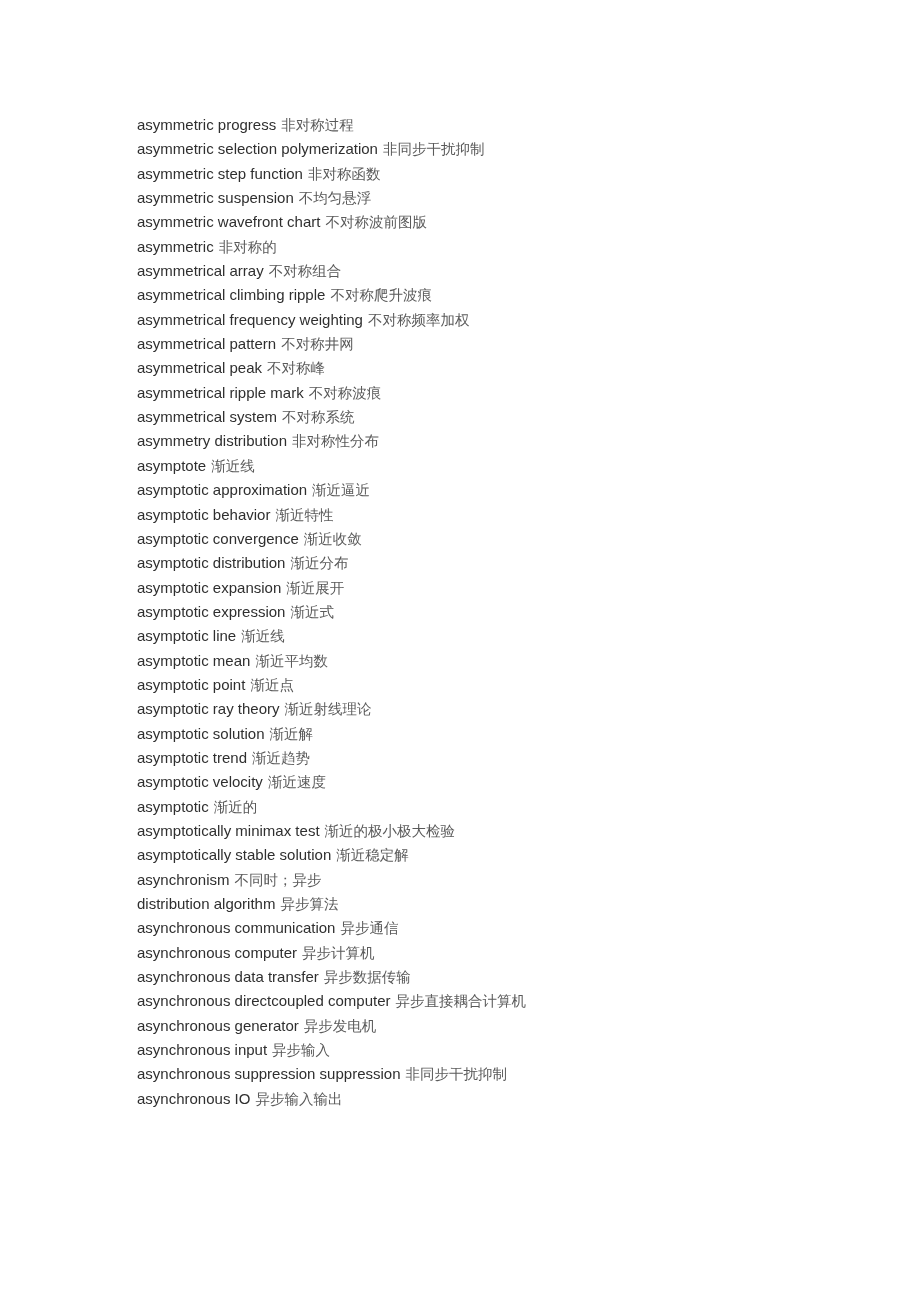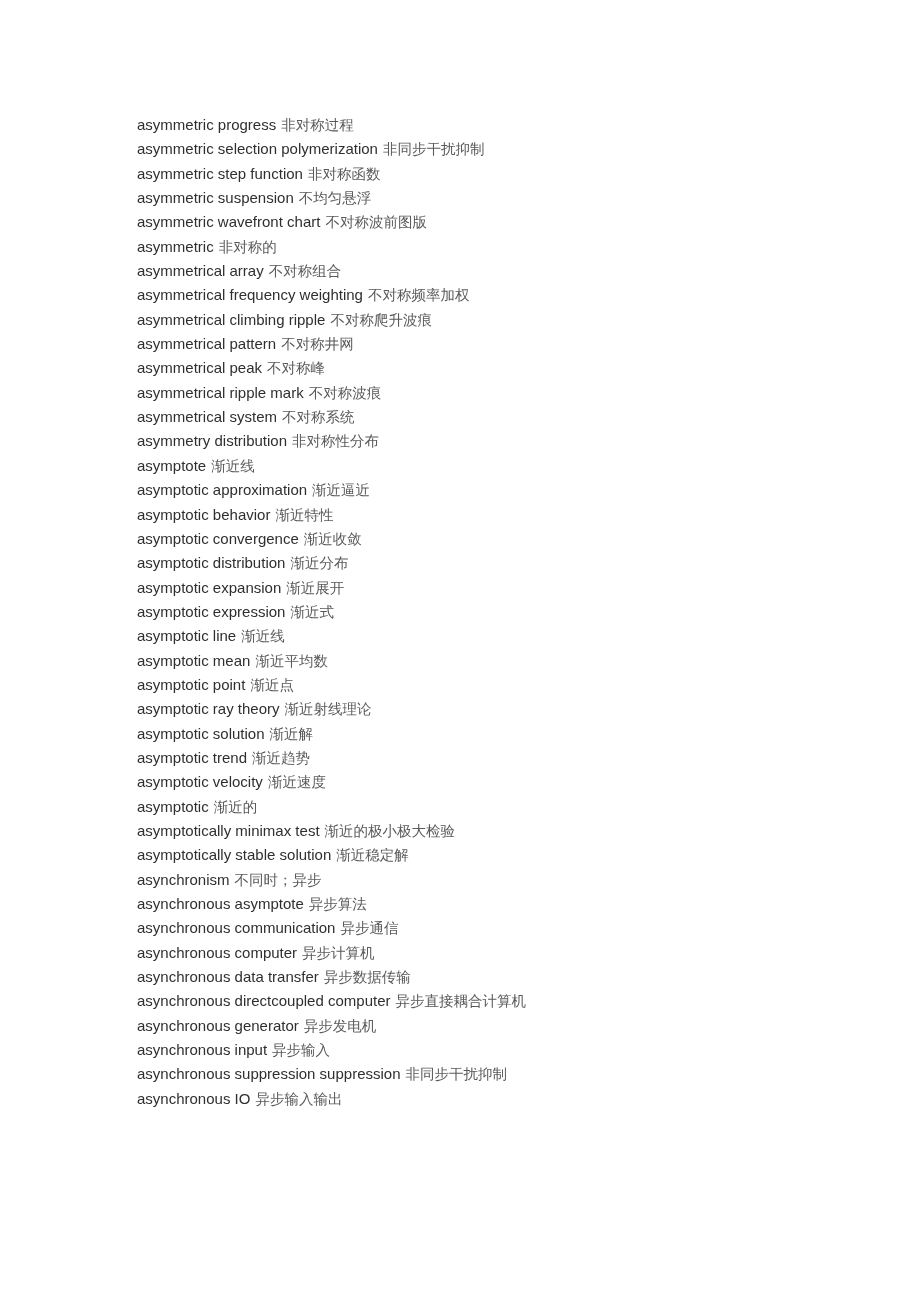--- a/index.html
+++ b/index.html
@@ -51,22 +51,22 @@
 
 <div class="page">
   <ul class="glossary-list">
       <li class="glossary-entry"><span class="term">asymmetric progress</span><span class="definition">非对称过程</span></li>
       <li class="glossary-entry"><span class="term">asymmetric selection polymerization</span><span class="definition">非同步干扰抑制</span></li>
       <li class="glossary-entry"><span class="term">asymmetric step function</span><span class="definition">非对称函数</span></li>
       <li class="glossary-entry"><span class="term">asymmetric suspension</span><span class="definition">不均匀悬浮</span></li>
       <li class="glossary-entry"><span class="term">asymmetric wavefront chart</span><span class="definition">不对称波前图版</span></li>
       <li class="glossary-entry"><span class="term">asymmetric</span><span class="definition">非对称的</span></li>
       <li class="glossary-entry"><span class="term">asymmetrical array</span><span class="definition">不对称组合</span></li>
+      <li class="glossary-entry"><span class="term">asymmetrical climbing ripple</span><span class="definition">不对称爬升波痕</span></li>
       <li class="glossary-entry"><span class="term">asymmetrical frequency weighting</span><span class="definition">不对称频率加权</span></li>
-      <li class="glossary-entry"><span class="term">asymmetrical climbing ripple</span><span class="definition">不对称爬升波痕</span></li>
       <li class="glossary-entry"><span class="term">asymmetrical pattern</span><span class="definition">不对称井网</span></li>
       <li class="glossary-entry"><span class="term">asymmetrical peak</span><span class="definition">不对称峰</span></li>
       <li class="glossary-entry"><span class="term">asymmetrical ripple mark</span><span class="definition">不对称波痕</span></li>
       <li class="glossary-entry"><span class="term">asymmetrical system</span><span class="definition">不对称系统</span></li>
       <li class="glossary-entry"><span class="term">asymmetry distribution</span><span class="definition">非对称性分布</span></li>
       <li class="glossary-entry"><span class="term">asymptote</span><span class="definition">渐近线</span></li>
       <li class="glossary-entry"><span class="term">asymptotic approximation</span><span class="definition">渐近逼近</span></li>
       <li class="glossary-entry"><span class="term">asymptotic behavior</span><span class="definition">渐近特性</span></li>
       <li class="glossary-entry"><span class="term">asymptotic convergence</span><span class="definition">渐近收敛</span></li>
       <li class="glossary-entry"><span class="term">asymptotic distribution</span><span class="definition">渐近分布</span></li>
@@ -76,21 +76,21 @@
       <li class="glossary-entry"><span class="term">asymptotic mean</span><span class="definition">渐近平均数</span></li>
       <li class="glossary-entry"><span class="term">asymptotic point</span><span class="definition">渐近点</span></li>
       <li class="glossary-entry"><span class="term">asymptotic ray theory</span><span class="definition">渐近射线理论</span></li>
       <li class="glossary-entry"><span class="term">asymptotic solution</span><span class="definition">渐近解</span></li>
       <li class="glossary-entry"><span class="term">asymptotic trend</span><span class="definition">渐近趋势</span></li>
       <li class="glossary-entry"><span class="term">asymptotic velocity</span><span class="definition">渐近速度</span></li>
       <li class="glossary-entry"><span class="term">asymptotic</span><span class="definition">渐近的</span></li>
       <li class="glossary-entry"><span class="term">asymptotically minimax test</span><span class="definition">渐近的极小极大检验</span></li>
       <li class="glossary-entry"><span class="term">asymptotically stable solution</span><span class="definition">渐近稳定解</span></li>
       <li class="glossary-entry"><span class="term">asynchronism</span><span class="definition">不同时；异步</span></li>
-      <li class="glossary-entry"><span class="term">asynchronous asymptote</span><span class="definition">异步算法</span></li>
+      <li class="glossary-entry"><span class="term">distribution algorithm</span><span class="definition">异步算法</span></li>
       <li class="glossary-entry"><span class="term">asynchronous communication</span><span class="definition">异步通信</span></li>
       <li class="glossary-entry"><span class="term">asynchronous computer</span><span class="definition">异步计算机</span></li>
       <li class="glossary-entry"><span class="term">asynchronous data transfer</span><span class="definition">异步数据传输</span></li>
       <li class="glossary-entry"><span class="term">asynchronous directcoupled computer</span><span class="definition">异步直接耦合计算机</span></li>
       <li class="glossary-entry"><span class="term">asynchronous generator</span><span class="definition">异步发电机</span></li>
       <li class="glossary-entry"><span class="term">asynchronous input</span><span class="definition">异步输入</span></li>
       <li class="glossary-entry"><span class="term">asynchronous suppression suppression</span><span class="definition">非同步干扰抑制</span></li>
       <li class="glossary-entry"><span class="term">asynchronous IO</span><span class="definition">异步输入输出</span></li>
     </ul>
 </div>

